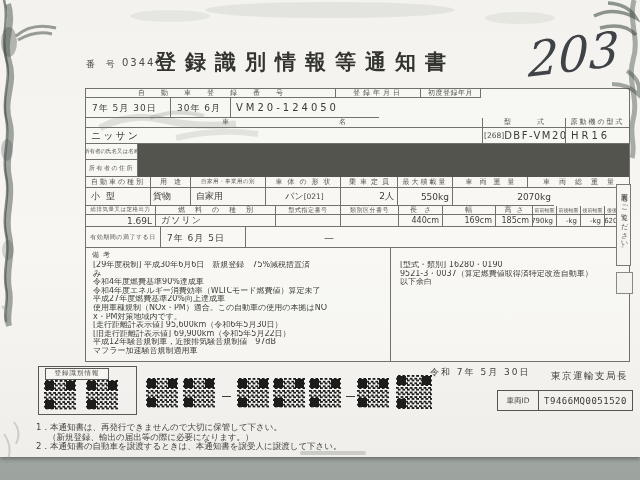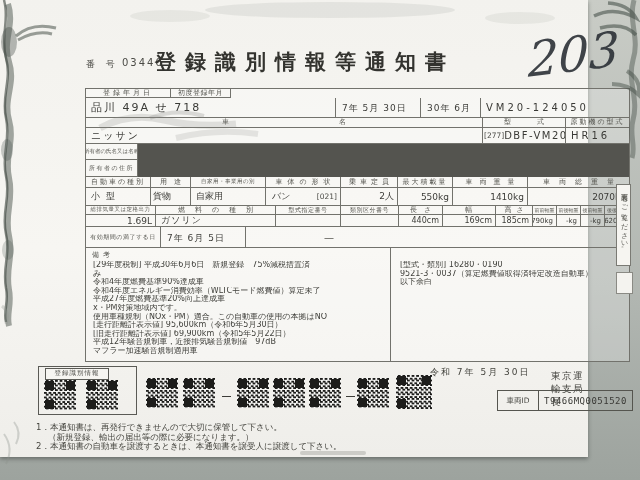--- a/index.html
+++ b/index.html
@@ -3,21 +3,21 @@
 <meta charset="utf-8">
 <style>
   html,body{margin:0;padding:0}
   body{
     width:640px;height:480px;position:relative;overflow:hidden;
     background:linear-gradient(180deg,#c9ccc6 0%,#b2b7b2 60%,#9da39e 100%);
     font-family:"DejaVu Sans","Liberation Sans",sans-serif;
     color:#3c3c38;
   }
   .sheet{
-    position:absolute;left:0;top:0;width:588px;height:457px;
+    position:absolute;left:0;top:0;width:640px;height:457px;
     background:linear-gradient(180deg,#f3f2ee 0%,#f7f6f2 55%,#efeeea 100%);
     box-shadow:0 2px 4px rgba(40,45,42,.45);
   }
   .abs{position:absolute}
   .hdr-num-label{left:86px;top:58px;font-size:9px;letter-spacing:4px;color:#4a4a45}
   .hdr-num-value{left:122px;top:57px;font-size:10px;letter-spacing:2px;color:#4a4a45}
   .doc-title{left:155px;top:48px;font-size:21px;font-weight:bold;letter-spacing:9px;color:#33332f}
   .handwritten{
     left:528px;top:26px;font-size:48px;color:#2c3137;
     font-family:"DejaVu Serif","Liberation Serif",serif;font-style:italic;
@@ -84,47 +84,47 @@
 <div class="sheet">
 
   <span class="abs hdr-num-label">番 号</span>
   <span class="abs hdr-num-value">03440</span>
   <div class="abs doc-title">登録識別情報等通知書</div>
   <div class="abs handwritten">203</div>
 
   <div class="doc-table">
 
     <div class="tr" style="height:9px">
+      <div class="td th" style="width:250px;letter-spacing:16px;padding-left:16px">自動車登録番号</div>
       <div class="td th" style="width:85px;letter-spacing:3px">登録年月日</div>
       <div class="td th" style="width:60px">初度登録年月</div>
     </div>
 
     <div class="tr" style="height:20px">
-      <div class="td val v-left" style="width:250px;letter-spacing:2px;font-size:11px">品川 49A せ 718</div>
       <div class="td era-cell" style="width:85px">
         <span class="era">令和</span>
         <span class="era-val">7年 5月 30日</span>
       </div>
       <div class="td era-cell" style="width:60px">
         <span class="era">平成</span>
         <span class="era-val">30年 6月</span>
       </div>
       <div class="td val v-left last" style="width:148px;letter-spacing:3px">VM20-124050</div>
     </div>
 
     <div class="tr" style="height:10px">
       <div class="td th" style="width:397px;letter-spacing:110px;padding-left:110px">車名</div>
       <div class="td th" style="width:83px;letter-spacing:26px;padding-left:26px">型式</div>
       <div class="td th last" style="width:63px;letter-spacing:2px">原動機の型式</div>
     </div>
 
     <div class="tr" style="height:16px">
       <div class="td val v-left" style="width:397px;letter-spacing:2px">ニッサン</div>
       <div class="td" style="width:83px;padding-left:1px">
-        <span style="font-size:7.5px;color:#4a4a45">[277]</span>
+        <span style="font-size:7.5px;color:#4a4a45">[268]</span>
         <span class="val" style="letter-spacing:1.5px">DBF-VM20</span>
       </div>
       <div class="td val v-left last" style="width:63px;letter-spacing:3px">HR16</div>
     </div>
 
     <div class="tr" style="height:16px">
       <div class="td th" style="width:52px;font-size:5.5px;letter-spacing:0">所有者の氏名又は名称</div>
       <div class="td last redacted" style="width:491px"></div>
     </div>
 
@@ -141,27 +141,26 @@
       <div class="td th" style="width:57px;letter-spacing:4px;padding-left:4px">乗車定員</div>
       <div class="td th" style="width:55px;letter-spacing:2px">最大積載量</div>
       <div class="td th" style="width:75px;letter-spacing:7px;padding-left:7px">車両重量</div>
       <div class="td th last" style="width:101px;letter-spacing:9px;padding-left:9px">車両総重量</div>
     </div>
 
     <div class="tr" style="height:18px">
       <div class="td spec-val v-left" style="width:65px;letter-spacing:6px">小型</div>
       <div class="td spec-val" style="width:40px;padding-left:2px">貨物</div>
       <div class="td spec-val v-left" style="width:75px">自家用</div>
-      <div class="td spec-val" style="width:75px;justify-content:space-between;padding:0 3px 0 6px">
+      <div class="td spec-val" style="width:75px;justify-content:center;padding:0 3px 0 6px">
         <span>バン</span>
         <span style="font-size:7.5px;color:#4a4a45">[021]</span>
       </div>
       <div class="td spec-val v-right" style="width:57px">2人</div>
       <div class="td spec-val v-right" style="width:55px">550kg</div>
-      <div class="td spec-val v-right" style="width:75px">1410kg</div>
       <div class="td spec-val v-right last" style="width:101px">2070kg</div>
     </div>
 
     <div class="tr" style="height:9px">
       <div class="td th" style="width:70px;font-size:5.5px">総排気量又は定格出力</div>
       <div class="td th" style="width:120px;letter-spacing:10px;padding-left:10px">燃料の種別</div>
       <div class="td th" style="width:65px;font-size:6px">型式指定番号</div>
       <div class="td th" style="width:58px;font-size:6px">類別区分番号</div>
       <div class="td th" style="width:44px;letter-spacing:7px;padding-left:7px">長さ</div>
       <div class="td th" style="width:53px">幅</div>
@@ -197,22 +196,22 @@
 
     <div class="tr lastrow">
       <div class="td last remarks-box" style="width:543px;align-items:stretch;padding:0">
         <span class="remarks-label">備考</span>
         <div class="remarks-col remarks-left">
           <div>[29年度税制] 平成30年6月6日　新規登録　75%減税措置済</div>
           <div>み</div>
           <div>令和4年度燃費基準90%達成車</div>
           <div>令和4年度エネルギー消費効率（WLTCモード燃費値）算定未了</div>
           <div>平成27年度燃費基準20%向上達成車</div>
+          <div>使用車種規制（NOx・PM）適合。この自動車の使用の本拠はNO</div>
           <div>x・PM対策地域内です。</div>
-          <div>使用車種規制（NOx・PM）適合。この自動車の使用の本拠はNO</div>
           <div>[走行距離計表示値] 95,600km（令和6年5月30日）</div>
           <div>[旧走行距離計表示値] 69,900km（令和5年5月22日）</div>
           <div>平成12年騒音規制車，近接排気騒音規制値　97dB</div>
           <div>マフラー加速騒音規制適用車</div>
         </div>
         <div class="remarks-col remarks-right">
           <div>[型式・類別] 16280・0190</div>
           <div>9521-3・0037（算定燃費値取得済特定改造自動車）</div>
           <div>以下余白</div>
         </div>

